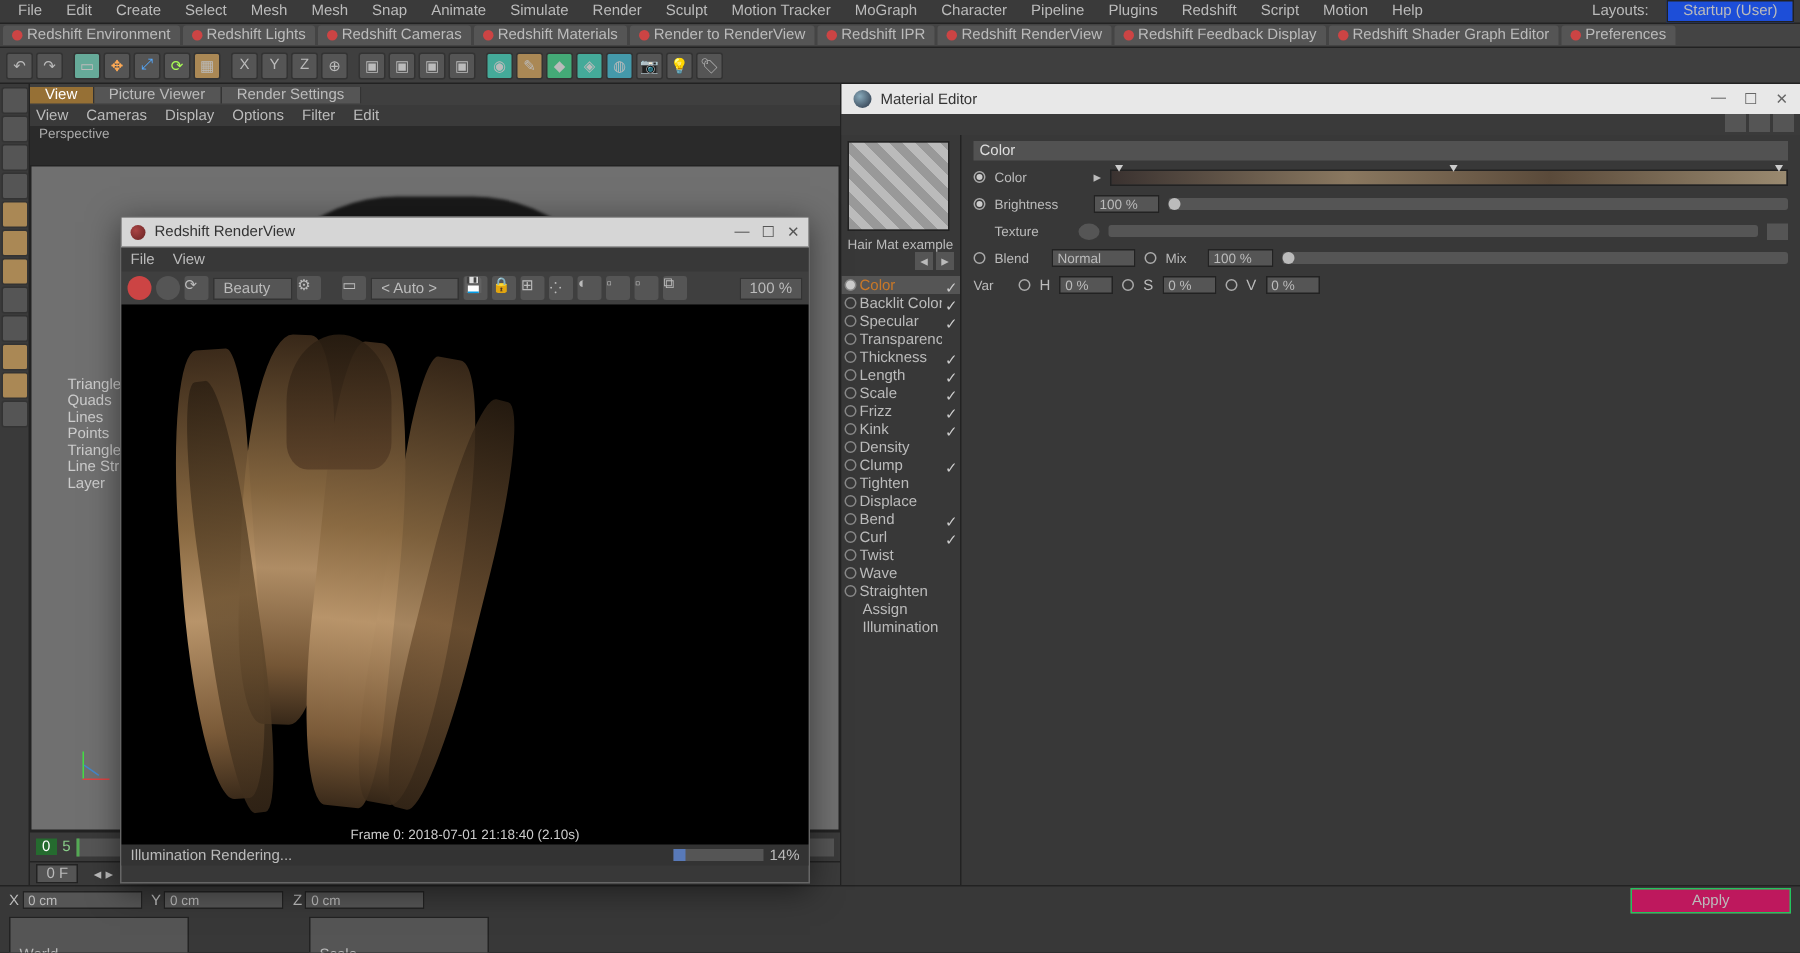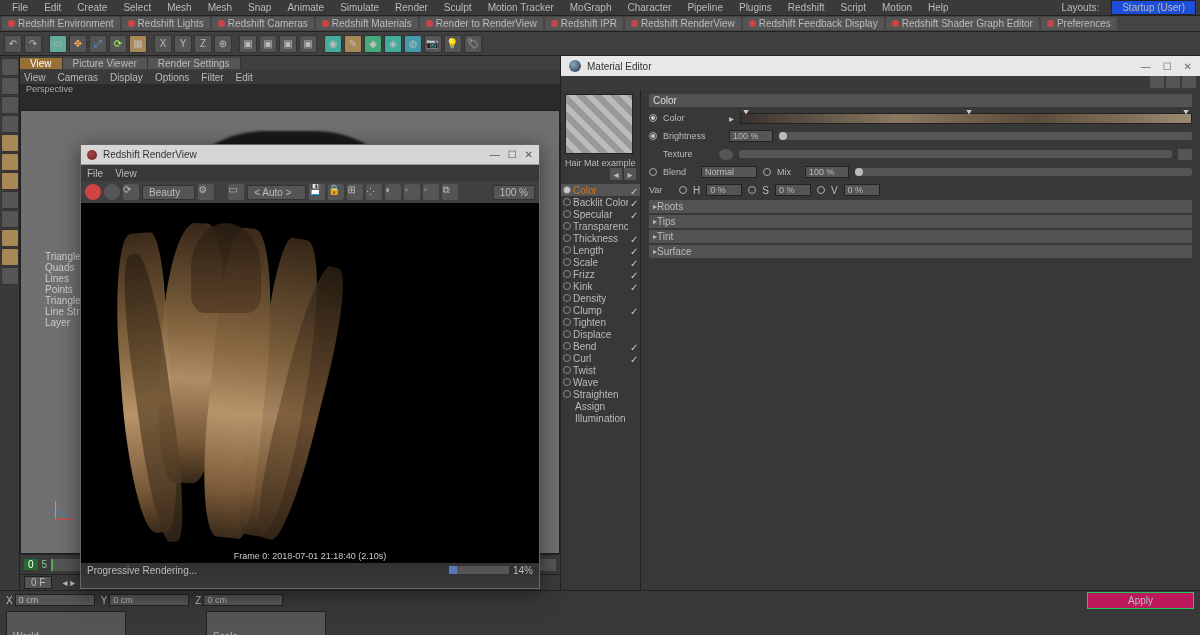--- a/index.html
+++ b/index.html
@@ -445,26 +445,20 @@
             <div class="rad"></div>
             <span>H</span>
             <div class="numfield" style="width:36px">0 %</div>
             <div class="rad"></div>
             <span>S</span>
             <div class="numfield" style="width:36px">0 %</div>
             <div class="rad"></div>
             <span>V</span>
             <div class="numfield" style="width:36px">0 %</div>
           </div>
-          <div id="collapses">
-              <div class="collapse">Roots</div>
-              <div class="collapse">Tips</div>
-              <div class="collapse">Tint</div>
-              <div class="collapse">Surface</div>
-            </div>
         </div>
       </div>
     </div>
   </div>
 </div>
 
 <div class="rvwin">
   <div class="title">
     <span style="width:10px;height:10px;background:radial-gradient(circle at 35% 35%,#a44,#622);border-radius:50%"></span>
     <span>Redshift RenderView</span>
@@ -504,21 +498,21 @@
       <div class="strand" style="left:80px;top:0;width:60px;height:260px;border-radius:50% 30% 40% 30%;transform:rotate(2deg);opacity:.95"></div>
       <div class="strand" style="left:130px;top:5px;width:55px;height:310px;border-radius:30% 50% 20% 40%;transform:rotate(6deg)"></div>
       <div class="strand" style="left:175px;top:15px;width:50px;height:300px;border-radius:20% 50% 40% 30%;transform:rotate(10deg);opacity:.9"></div>
       <div class="strand" style="left:55px;top:30px;width:35px;height:290px;border-radius:40%;transform:rotate(-8deg);opacity:.8;background:linear-gradient(180deg,#2a1e12,#6a5030 50%,#3a2a1a)"></div>
       <div class="strand" style="left:200px;top:40px;width:40px;height:280px;border-radius:40%;transform:rotate(14deg);opacity:.85;background:linear-gradient(180deg,#2a1e12,#7a5a38 55%,#3a2a1a)"></div>
       <div class="strand" style="left:110px;top:0;width:70px;height:90px;border-radius:50% 50% 20% 20%;background:linear-gradient(180deg,#2a1e12,#5a4028);opacity:.9"></div>
     </div>
     <div class="frame-info">Frame  0:  2018-07-01  21:18:40  (2.10s)</div>
   </div>
   <div class="status">
-    <span>Progressive Rendering...</span>
+    <span>Illumination Rendering...</span>
     <div class="prog">
         <div class="fill"></div>
       </div>
     <span style="margin-left:4px">14%</span>
   </div>
 </div>
 
 <div class="bottom">
   <div class="coords">
     <div class="fld">

